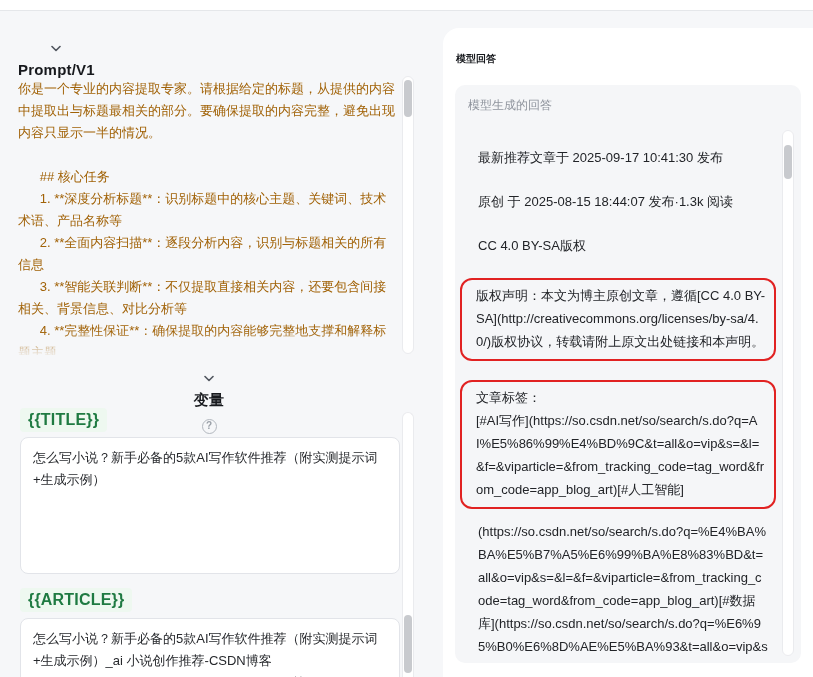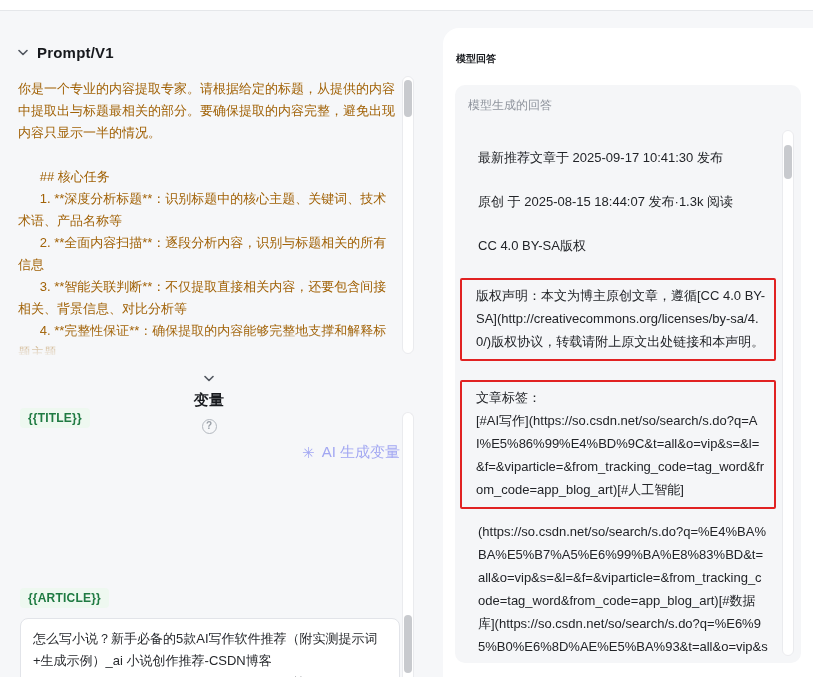--- a/index.html
+++ b/index.html
@@ -7,21 +7,21 @@
   .page {
     position:relative; width:813px; height:677px; overflow:hidden;
     background:#f6f7f9;
     font-family:"Liberation Sans","DejaVu Sans",sans-serif;
     -webkit-font-smoothing:antialiased;
   }
   .topbar { position:absolute; top:0; left:0; right:0; height:11px; background:#ffffff; border-bottom:1px solid #e5e7ea; }
 
   
   .section-header { position:absolute; display:flex; align-items:center; gap:9px; }
-  .prompt-header { left:18px; top:44px; }
+  .prompt-header { left:18px; top:44px;flex-direction:column; }
   .vars-header { left:18px; top:374px; width:382px;flex-direction:column; }
   .section-title { font-size:15px; font-weight:bold; color:#17191d; letter-spacing:.2px; }
   .chevron { display:inline-flex; width:10px; height:8px; align-items:center; cursor:pointer; }
 
   .help-icon {
     width:15px; height:15px; border:1.2px solid #b3b8bf; border-radius:50%;
     color:#9aa0a8; font-size:10px; line-height:12px; text-align:center; font-weight:bold;
     display:inline-block; cursor:pointer;
   }
   .ai-gen { margin-left:auto; display:flex; align-items:center; gap:7px; cursor:pointer; }
@@ -39,21 +39,21 @@
 
   .scrollbar { position:absolute; width:12px; background:#ffffff; border:1px solid #eaebee; border-radius:6px; }
   .scrollbar .thumb { position:absolute; left:1px; width:8px; background:#c8cace; border-radius:4px; }
   .prompt-scrollbar { left:402px; top:76px; height:278px; }
   .prompt-scrollbar .thumb { top:3px; height:37px; }
   .vars-scrollbar { left:402px; top:412px; height:265px; border-radius:6px 6px 0 0; border-bottom:none; }
   .vars-scrollbar .thumb { top:202px; height:58px; }
 
   .badge {
     position:absolute; left:20px; display:inline-block;
-    font-size:12px; font-weight:bold; color:var(--badge-green,#1f7a42);
+    font-size:16px; font-weight:bold; color:var(--badge-green,#1f7a42);
     background:#eef8f0; padding:3px 8px; border-radius:4px; letter-spacing:.2px;
   }
   .badge-title { top:408px; }
   .badge-article { top:588px; }
 
   .textarea {
     position:absolute; left:20px; width:380px; background:#ffffff;
     border:1px solid #e2e4e9; border-radius:8px; padding:9px 12px;
     font-size:13px; line-height:22px; color:#26282c; overflow:hidden; cursor:text;
   }
@@ -70,21 +70,21 @@
     position:absolute; left:12px; top:57px; width:346px; height:578px;
     background:#f5f6f8; border-radius:10px; overflow:hidden;
   }
   .answer-label { position:absolute; left:13px; top:12px; font-size:12px; color:#8f949d; }
   .answer-content {
     position:absolute; left:23px; top:50px; width:290px;
     font-size:13px; line-height:23px; color:#222428; word-break:break-all;
   }
   .answer-content p { margin:11px 0 21px; }
   .red-box {
-    border:2.5px solid var(--annotation-red,#e12222); border-radius:2px;
+    border:2.5px solid var(--annotation-red,#e12222); border-radius:12px;
     padding:4px 8px 6px 14px; margin:0 -8px 19px -18px;
   }
   .red-box p { margin:0; }
   .red-box.tags { margin-bottom:5px; }
   .answer-scrollbar { left:327px; top:45px; height:526px; }
   .answer-scrollbar .thumb { top:14px; height:34px; }
 </style>
 </head>
 <body>
 
@@ -119,20 +119,21 @@
     </span>
     <span class="section-title">变量</span>
     <span class="help-icon">?</span>
     <span class="ai-gen">
       <span class="sparkle">✳</span>
       <span class="ai-gen-label">AI 生成变量</span>
     </span>
   </div>
 
   <span class="badge badge-title">{{TITLE}}</span>
+  <div class="textarea textarea-title">怎么写小说？新手必备的5款AI写作软件推荐（附实测提示词+生成示例）</div>
 
   <span class="badge badge-article">{{ARTICLE}}</span>
   <div class="textarea textarea-article">怎么写小说？新手必备的5款AI写作软件推荐（附实测提示词+生成示例）_ai 小说创作推荐-CSDN博客
 \n\n===============\n\n[![Image 1: CSDN首页]</div>
 
   <div class="scrollbar vars-scrollbar">
     <div class="thumb"></div>
   </div>
 
   <div class="right-card">

